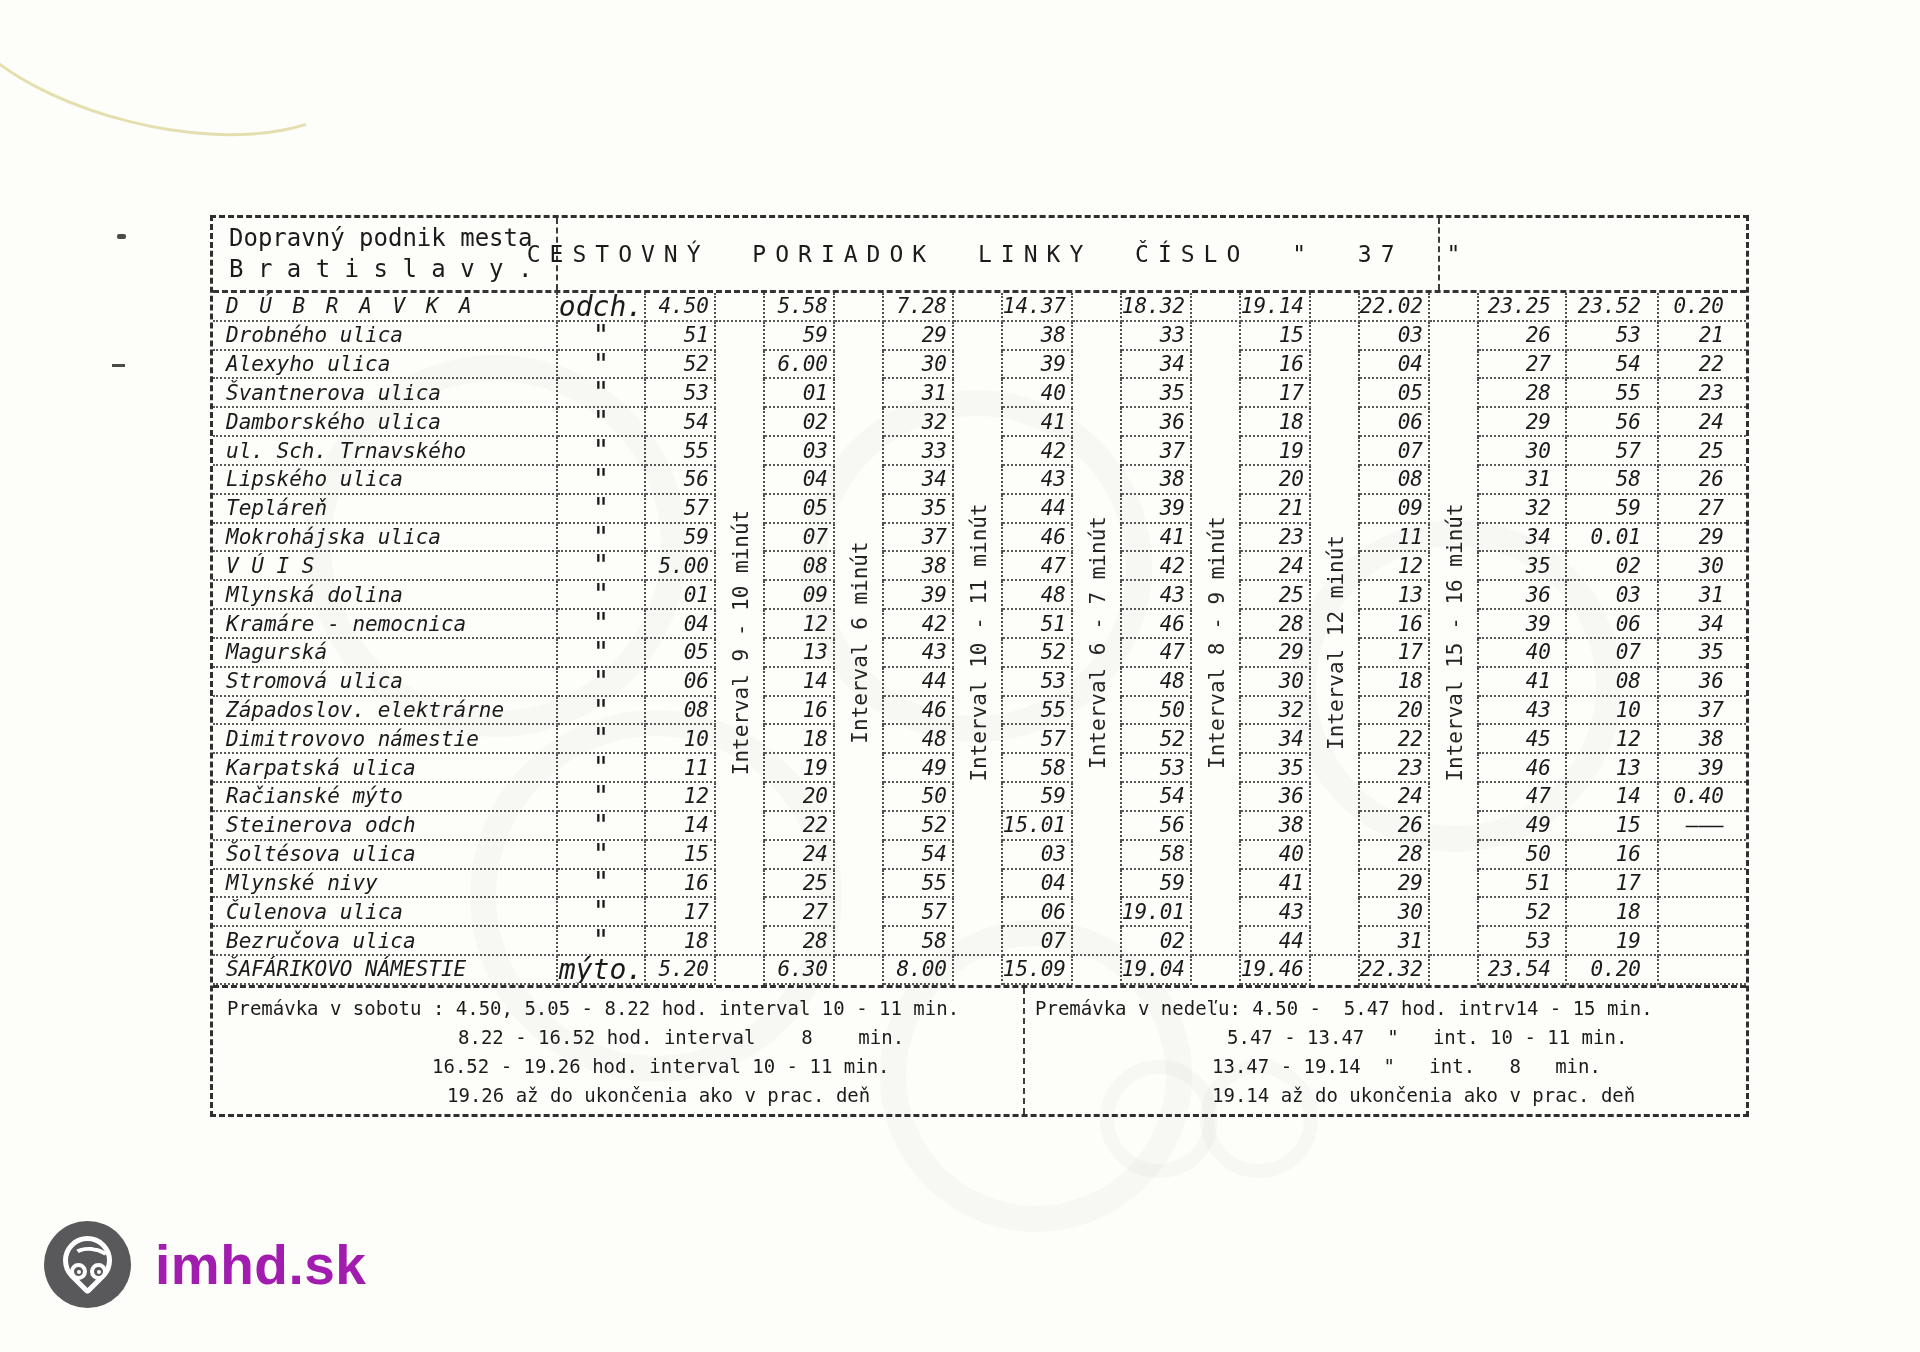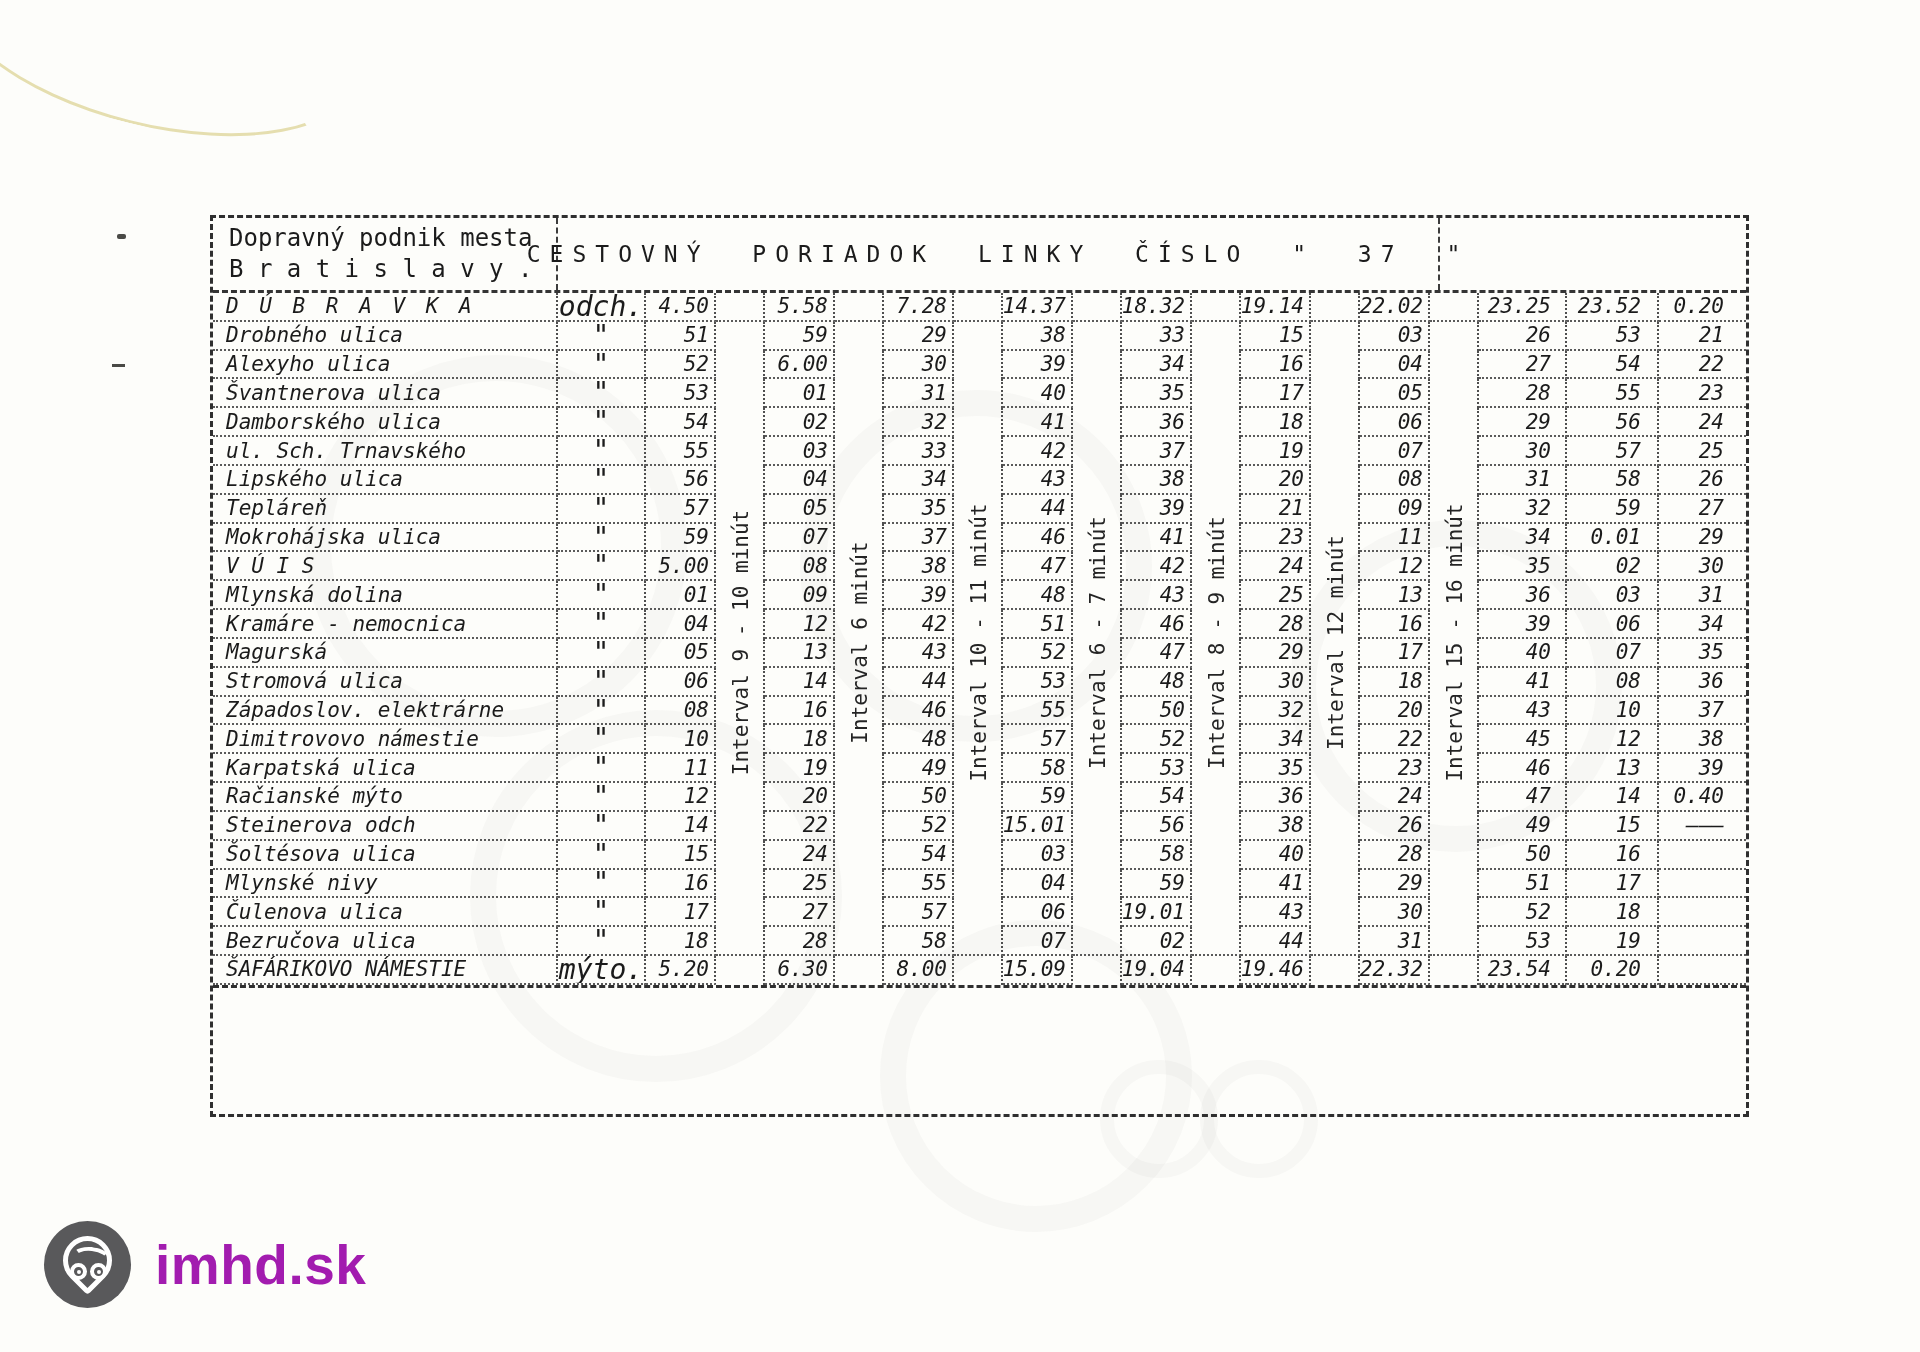--- a/index.html
+++ b/index.html
@@ -613,20 +613,32 @@
       <div class="ilabel" style="left: 348px;">Interval 9 - 10 minút</div>
       <div class="ilabel" style="left: 467px;">Interval 6 minút</div>
       <div class="ilabel" style="left: 586px;">Interval 10 - 11 minút</div>
       <div class="ilabel" style="left: 705px;">Interval 6 - 7 minút</div>
       <div class="ilabel" style="left: 824px;">Interval 8 - 9 minút</div>
       <div class="ilabel" style="left: 943px;">Interval 12 minút</div>
       <div class="ilabel" style="left: 1062px;">Interval 15 - 16 minút</div>
     </div>
 
   <div class="notes">
+    <div class="notes-left">
+      <div class="nl nls1">Premávka v sobotu : 4.50, 5.05 - 8.22 hod. interval 10 - 11 min.</div>
+      <div class="nl nls2">8.22 - 16.52 hod. interval    8    min.</div>
+      <div class="nl nls3">16.52 - 19.26 hod. interval 10 - 11 min.</div>
+      <div class="nl nls4">19.26 až do ukončenia ako v prac. deň</div>
+    </div>
+    <div class="notes-right">
+      <div class="nl nlr1">Premávka v nedeľu: 4.50 -  5.47 hod. intrv14 - 15 min.</div>
+      <div class="nl nlr2">5.47 - 13.47  "   int. 10 - 11 min.</div>
+      <div class="nl nlr3">13.47 - 19.14  "   int.   8   min.</div>
+      <div class="nl nlr4">19.14 až do ukončenia ako v prac. deň</div>
+    </div>
   </div>
 
 </div>
 
 <div class="logo">
   <div class="logo-circle">
     <div class="logo-pin"></div>
     <div class="logo-roof"></div>
     <div class="logo-eye eye-l"></div>
     <div class="logo-eye eye-r"></div>

